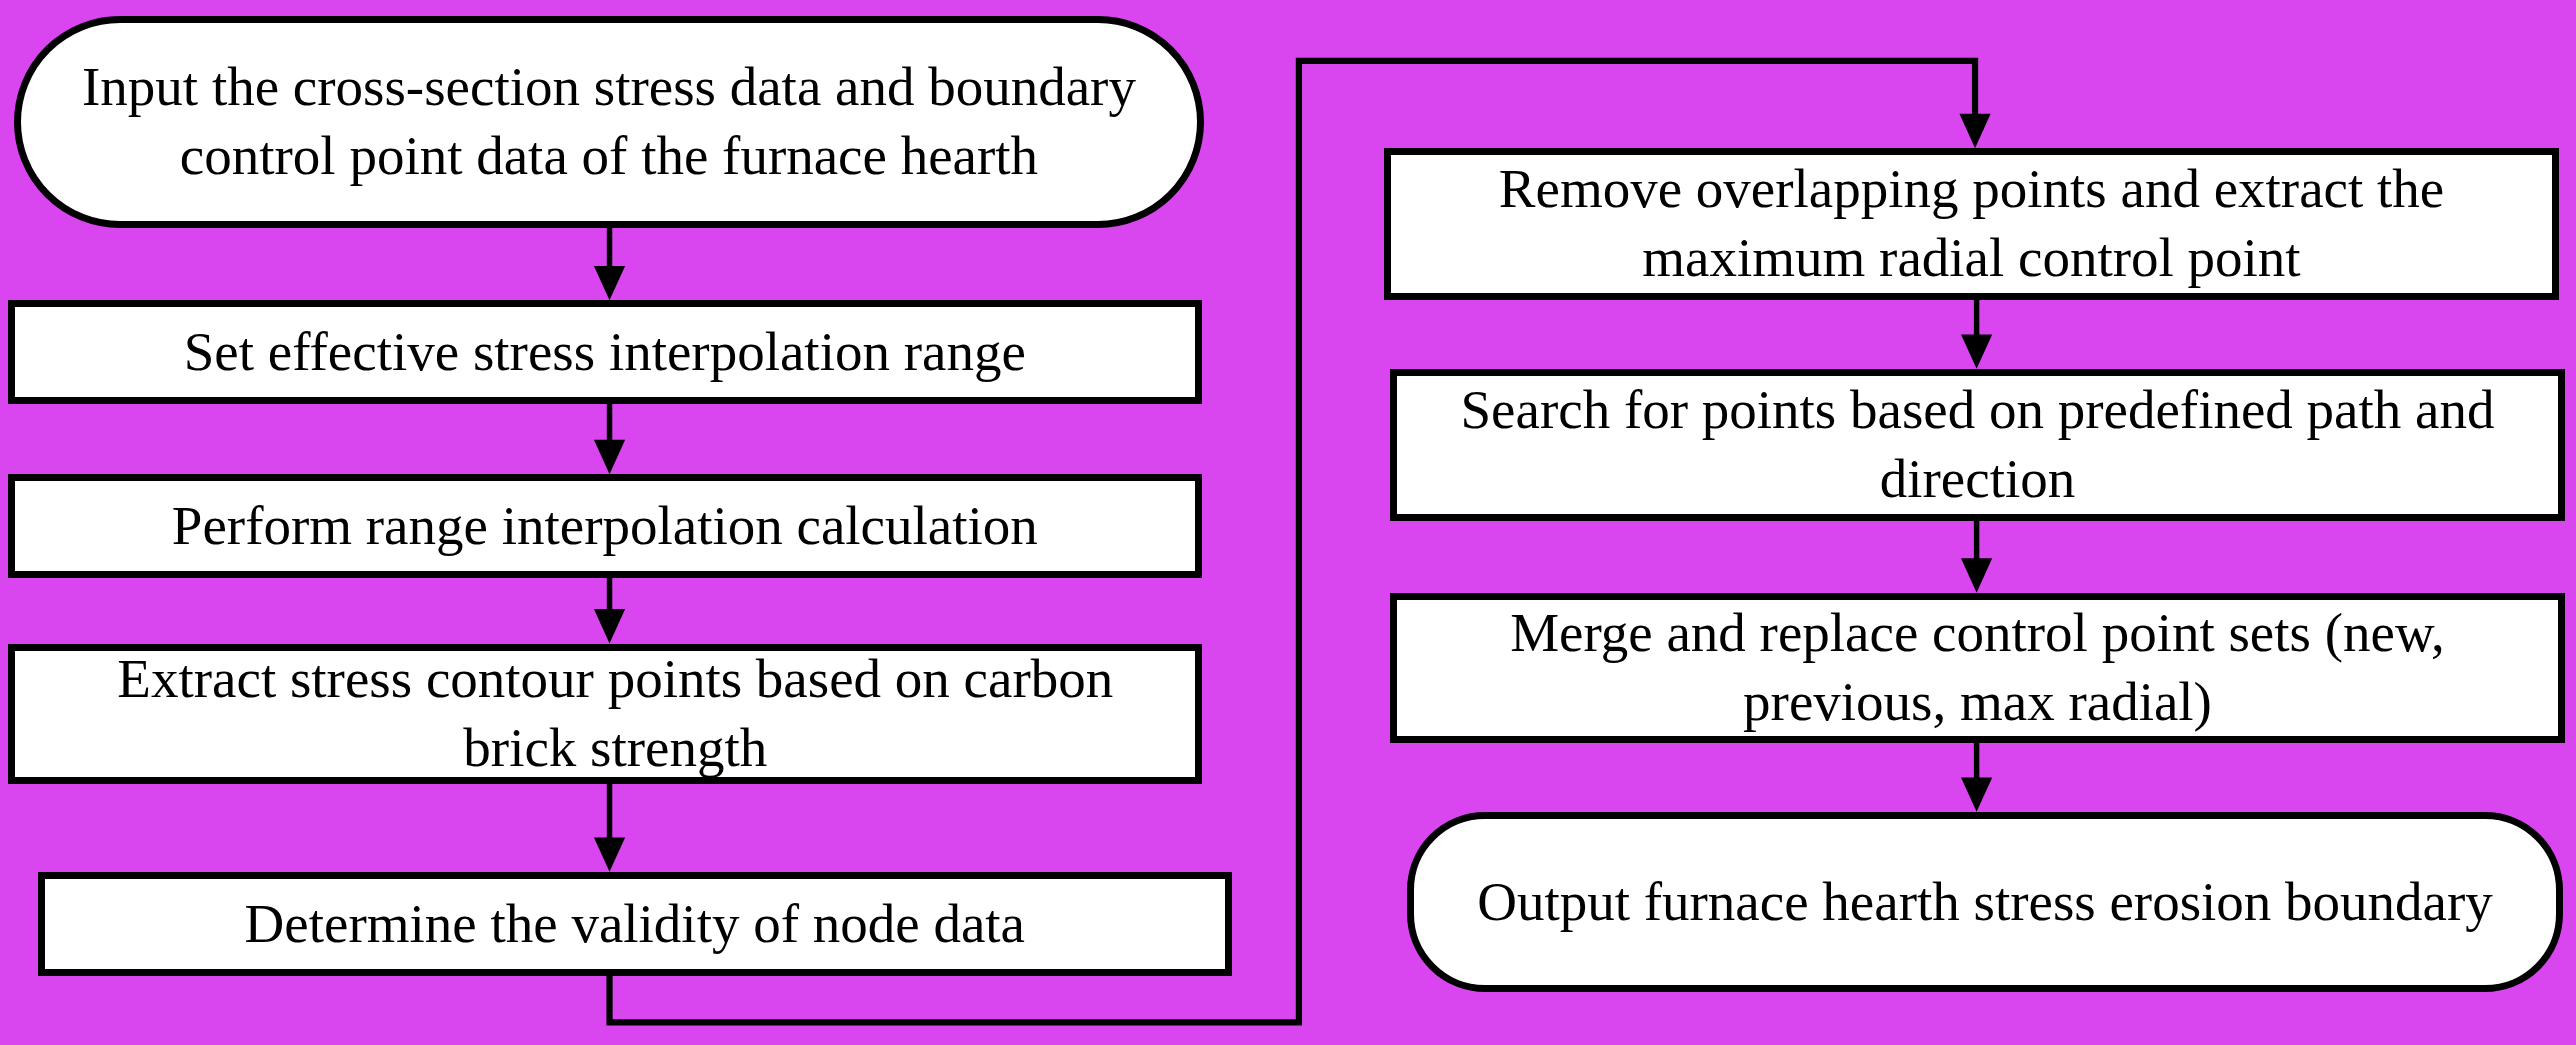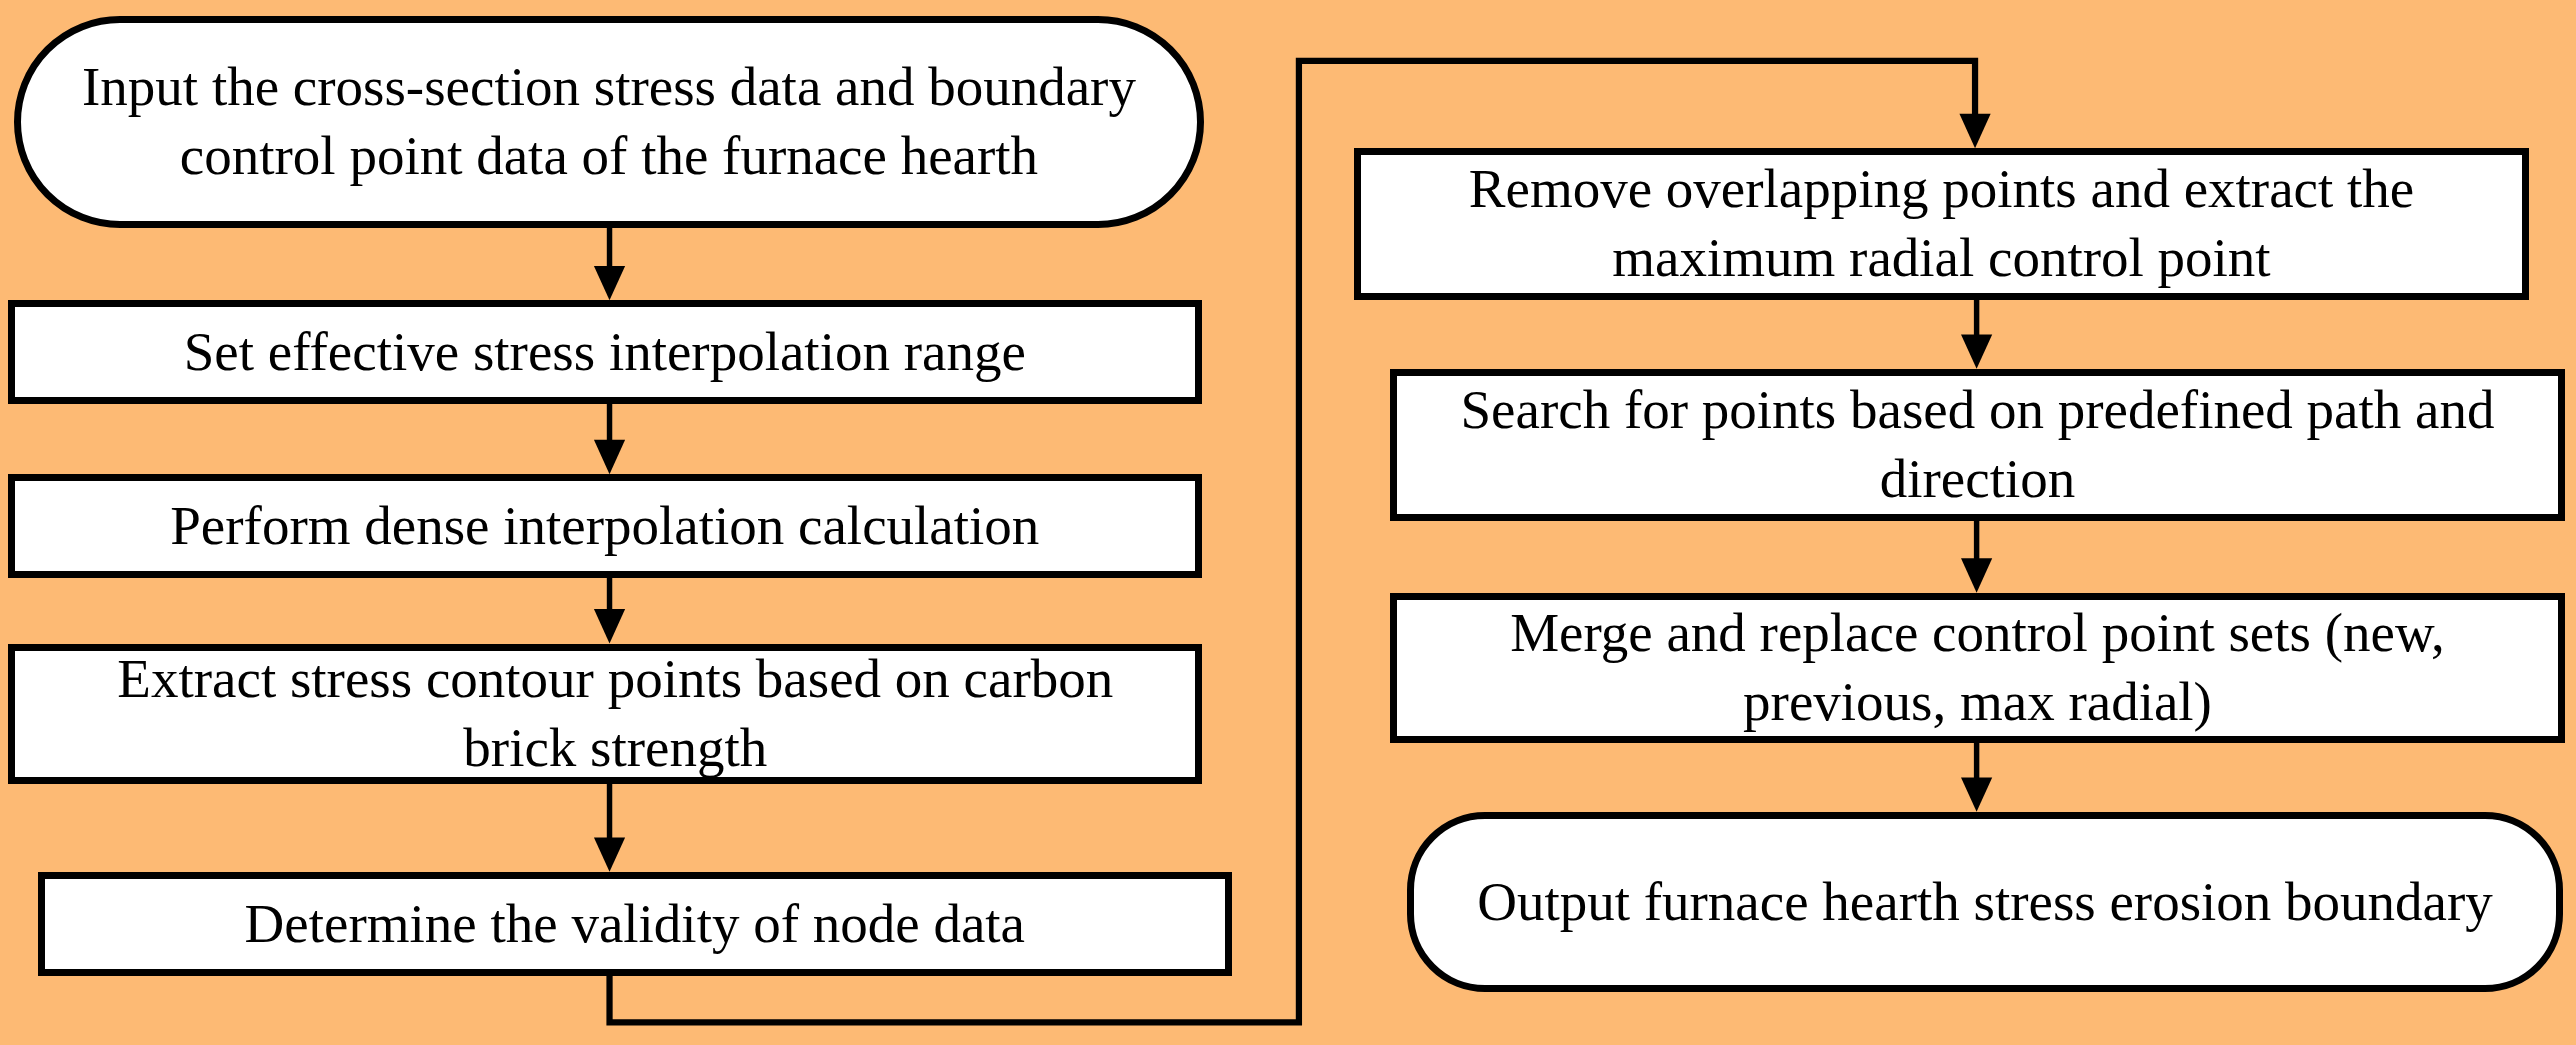--- a/index.html
+++ b/index.html
@@ -4,21 +4,21 @@
 <style>
   html, body {
     margin: 0;
     padding: 0;
     background: #ffffff;
   }
   .canvas {
     position: relative;
     width: 2576px;
     height: 1045px;
-    background: #fdba74;
+    background: #d946ef;
     font-family: "Liberation Serif", "DejaVu Serif", serif;
     color: #000000;
     overflow: hidden;
   }
   .connectors {
     position: absolute;
     left: 0;
     top: 0;
     width: 2576px;
     height: 1045px;
@@ -94,33 +94,33 @@
   <div class="node terminator-start" style="left:14px; top:15.6px; width:1190px; height:212px;">
     <span class="node-label">Input the cross-section stress data and boundary
 control point data of the furnace hearth</span>
   </div>
 
   <div class="node" style="left:7.8px; top:300px; width:1194px; height:104px;">
     <span class="node-label">Set effective stress interpolation range</span>
   </div>
 
   <div class="node" style="left:7.8px; top:474px; width:1194px; height:104px;">
-    <span class="node-label">Perform dense interpolation calculation</span>
+    <span class="node-label">Perform range interpolation calculation</span>
   </div>
 
   <div class="node" style="left:7.8px; top:644px; width:1194px; height:140px;padding-left:21px;">
     <span class="node-label">Extract stress contour points based on carbon
 brick strength</span>
   </div>
 
   <div class="node" style="left:7.8px; top:872px; width:1194px; height:104px;margin-left:30px;">
     <span class="node-label">Determine the validity of node data</span>
   </div>
 
-  <div class="node" style="left:1354px; top:148px; width:1175px; height:152px;">
+  <div class="node" style="left:1384px; top:148px; width:1175px; height:152px;">
     <span class="node-label">Remove overlapping points and extract the
 maximum radial control point</span>
   </div>
 
   <div class="node" style="left:1390px; top:593px; width:1175px; height:150px;">
     <span class="node-label">Merge and replace control point sets (new,
 previous, max radial)</span>
   </div>
 
   <div class="node" style="left:1390px; top:369px; width:1175px; height:152px;">

